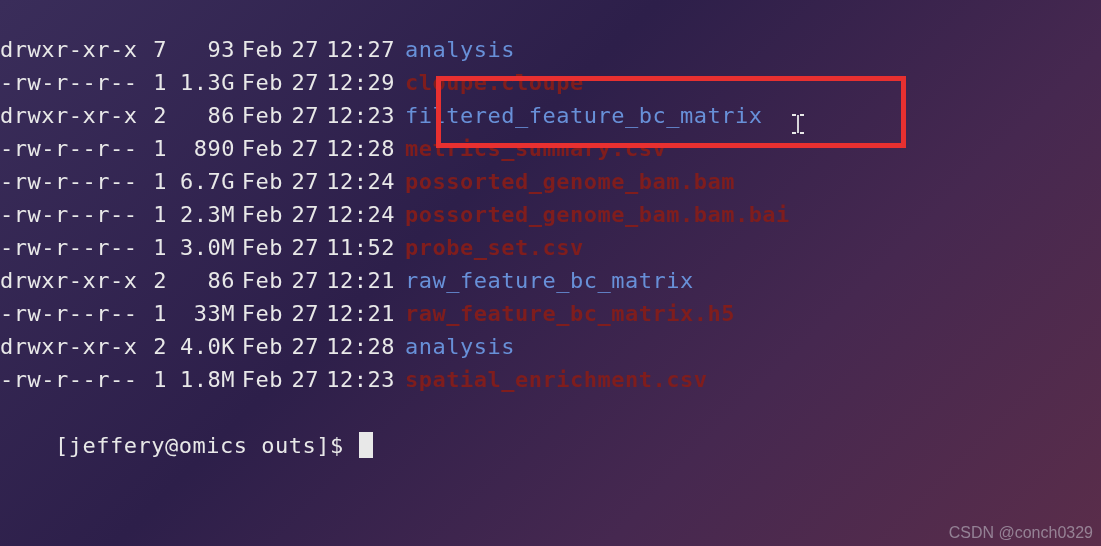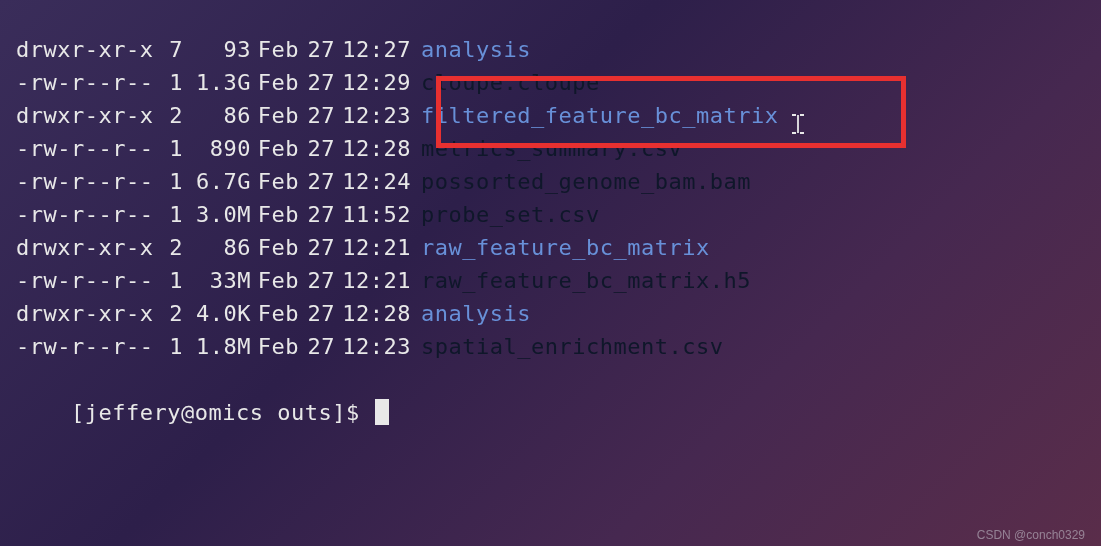--- a/index.html
+++ b/index.html
@@ -8,30 +8,30 @@
       height: 546px;
       background: linear-gradient(135deg, #3a2d5a 0%, #2d1f4a 40%, #462850 70%, #5a2d4a 100%);
       font-family: 'DejaVu Sans Mono', 'Courier New', monospace;
       font-size: 22px;
       color: #e8e8e8;
       overflow: hidden;
       position: relative;
       letter-spacing: 0.5px;
     }
     .terminal-content { padding: 0; line-height: 1.5; }
-    .line { white-space: pre; padding-left: 16px; }
+    .line { white-space: pre; }
     .col-perms { display: inline-block; width: 145px; }
     .col-links { display: inline-block; width: 22px; text-align: right; }
     .col-size { display: inline-block; width: 68px; text-align: right; }
     .col-month { display: inline-block; width: 48px; text-align: right; }
     .col-day { display: inline-block; width: 36px; text-align: right; }
     .col-time { display: inline-block; width: 76px; text-align: right; }
     .col-name { margin-left: 10px; }
     .dir { color: #6890d8; }
-    .file { color: #0f172a; }
+    .file { color: #7f1d1d; font-weight: bold; }
     .prompt { color: #e8e8e8; }
     .cursor {
       display: inline-block;
       width: 14px;
       height: 26px;
       background: #e8e8e8;
       vertical-align: text-bottom;
       margin-left: 2px;
     }
     .highlight-box {
@@ -41,39 +41,40 @@
     }
     .text-cursor {
       position: absolute;
       font-size: 20px;
       color: #e8e8e8;
       pointer-events: none;
     }
     .watermark {
       position: absolute;
       bottom: 4px;
-      right: 16px;
+      right: 8px;
       font-family: Arial, sans-serif;
-      font-size: 12px;
+      font-size: 16px;
       color: rgba(200,200,210,0.55);
       letter-spacing: 0;
     }
     .top-partial { color: #e8e8e8; }
   </style>
 </head>
 <body>
 
 <div class="terminal-content">
   <div class="line top-partial">                  </div>
   <div id="listing-container">
       <div class="line"><span class="col-perms">drwxr-xr-x</span><span class="col-links">7</span><span class="col-size">93</span><span class="col-month">Feb</span><span class="col-day">27</span><span class="col-time">12:27</span><span class="col-name dir">analysis</span></div>
       <div class="line"><span class="col-perms">-rw-r--r--</span><span class="col-links">1</span><span class="col-size">1.3G</span><span class="col-month">Feb</span><span class="col-day">27</span><span class="col-time">12:29</span><span class="col-name file">cloupe.cloupe</span></div>
       <div class="line"><span class="col-perms">drwxr-xr-x</span><span class="col-links">2</span><span class="col-size">86</span><span class="col-month">Feb</span><span class="col-day">27</span><span class="col-time">12:23</span><span class="col-name dir">filtered_feature_bc_matrix</span></div>
       <div class="line"><span class="col-perms">-rw-r--r--</span><span class="col-links">1</span><span class="col-size">890</span><span class="col-month">Feb</span><span class="col-day">27</span><span class="col-time">12:28</span><span class="col-name file">metrics_summary.csv</span></div>
       <div class="line"><span class="col-perms">-rw-r--r--</span><span class="col-links">1</span><span class="col-size">6.7G</span><span class="col-month">Feb</span><span class="col-day">27</span><span class="col-time">12:24</span><span class="col-name file">possorted_genome_bam.bam</span></div>
+      <div class="line"><span class="col-perms">-rw-r--r--</span><span class="col-links">1</span><span class="col-size">2.3M</span><span class="col-month">Feb</span><span class="col-day">27</span><span class="col-time">12:24</span><span class="col-name file">possorted_genome_bam.bam.bai</span></div>
       <div class="line"><span class="col-perms">-rw-r--r--</span><span class="col-links">1</span><span class="col-size">3.0M</span><span class="col-month">Feb</span><span class="col-day">27</span><span class="col-time">11:52</span><span class="col-name file">probe_set.csv</span></div>
       <div class="line"><span class="col-perms">drwxr-xr-x</span><span class="col-links">2</span><span class="col-size">86</span><span class="col-month">Feb</span><span class="col-day">27</span><span class="col-time">12:21</span><span class="col-name dir">raw_feature_bc_matrix</span></div>
       <div class="line"><span class="col-perms">-rw-r--r--</span><span class="col-links">1</span><span class="col-size">33M</span><span class="col-month">Feb</span><span class="col-day">27</span><span class="col-time">12:21</span><span class="col-name file">raw_feature_bc_matrix.h5</span></div>
       <div class="line"><span class="col-perms">drwxr-xr-x</span><span class="col-links">2</span><span class="col-size">4.0K</span><span class="col-month">Feb</span><span class="col-day">27</span><span class="col-time">12:28</span><span class="col-name dir">analysis</span></div>
       <div class="line"><span class="col-perms">-rw-r--r--</span><span class="col-links">1</span><span class="col-size">1.8M</span><span class="col-month">Feb</span><span class="col-day">27</span><span class="col-time">12:23</span><span class="col-name file">spatial_enrichment.csv</span></div>
     </div>
   <div class="line">
     <span class="prompt">[jeffery@omics outs]$ </span><span class="cursor"></span>
   </div>
 </div>

